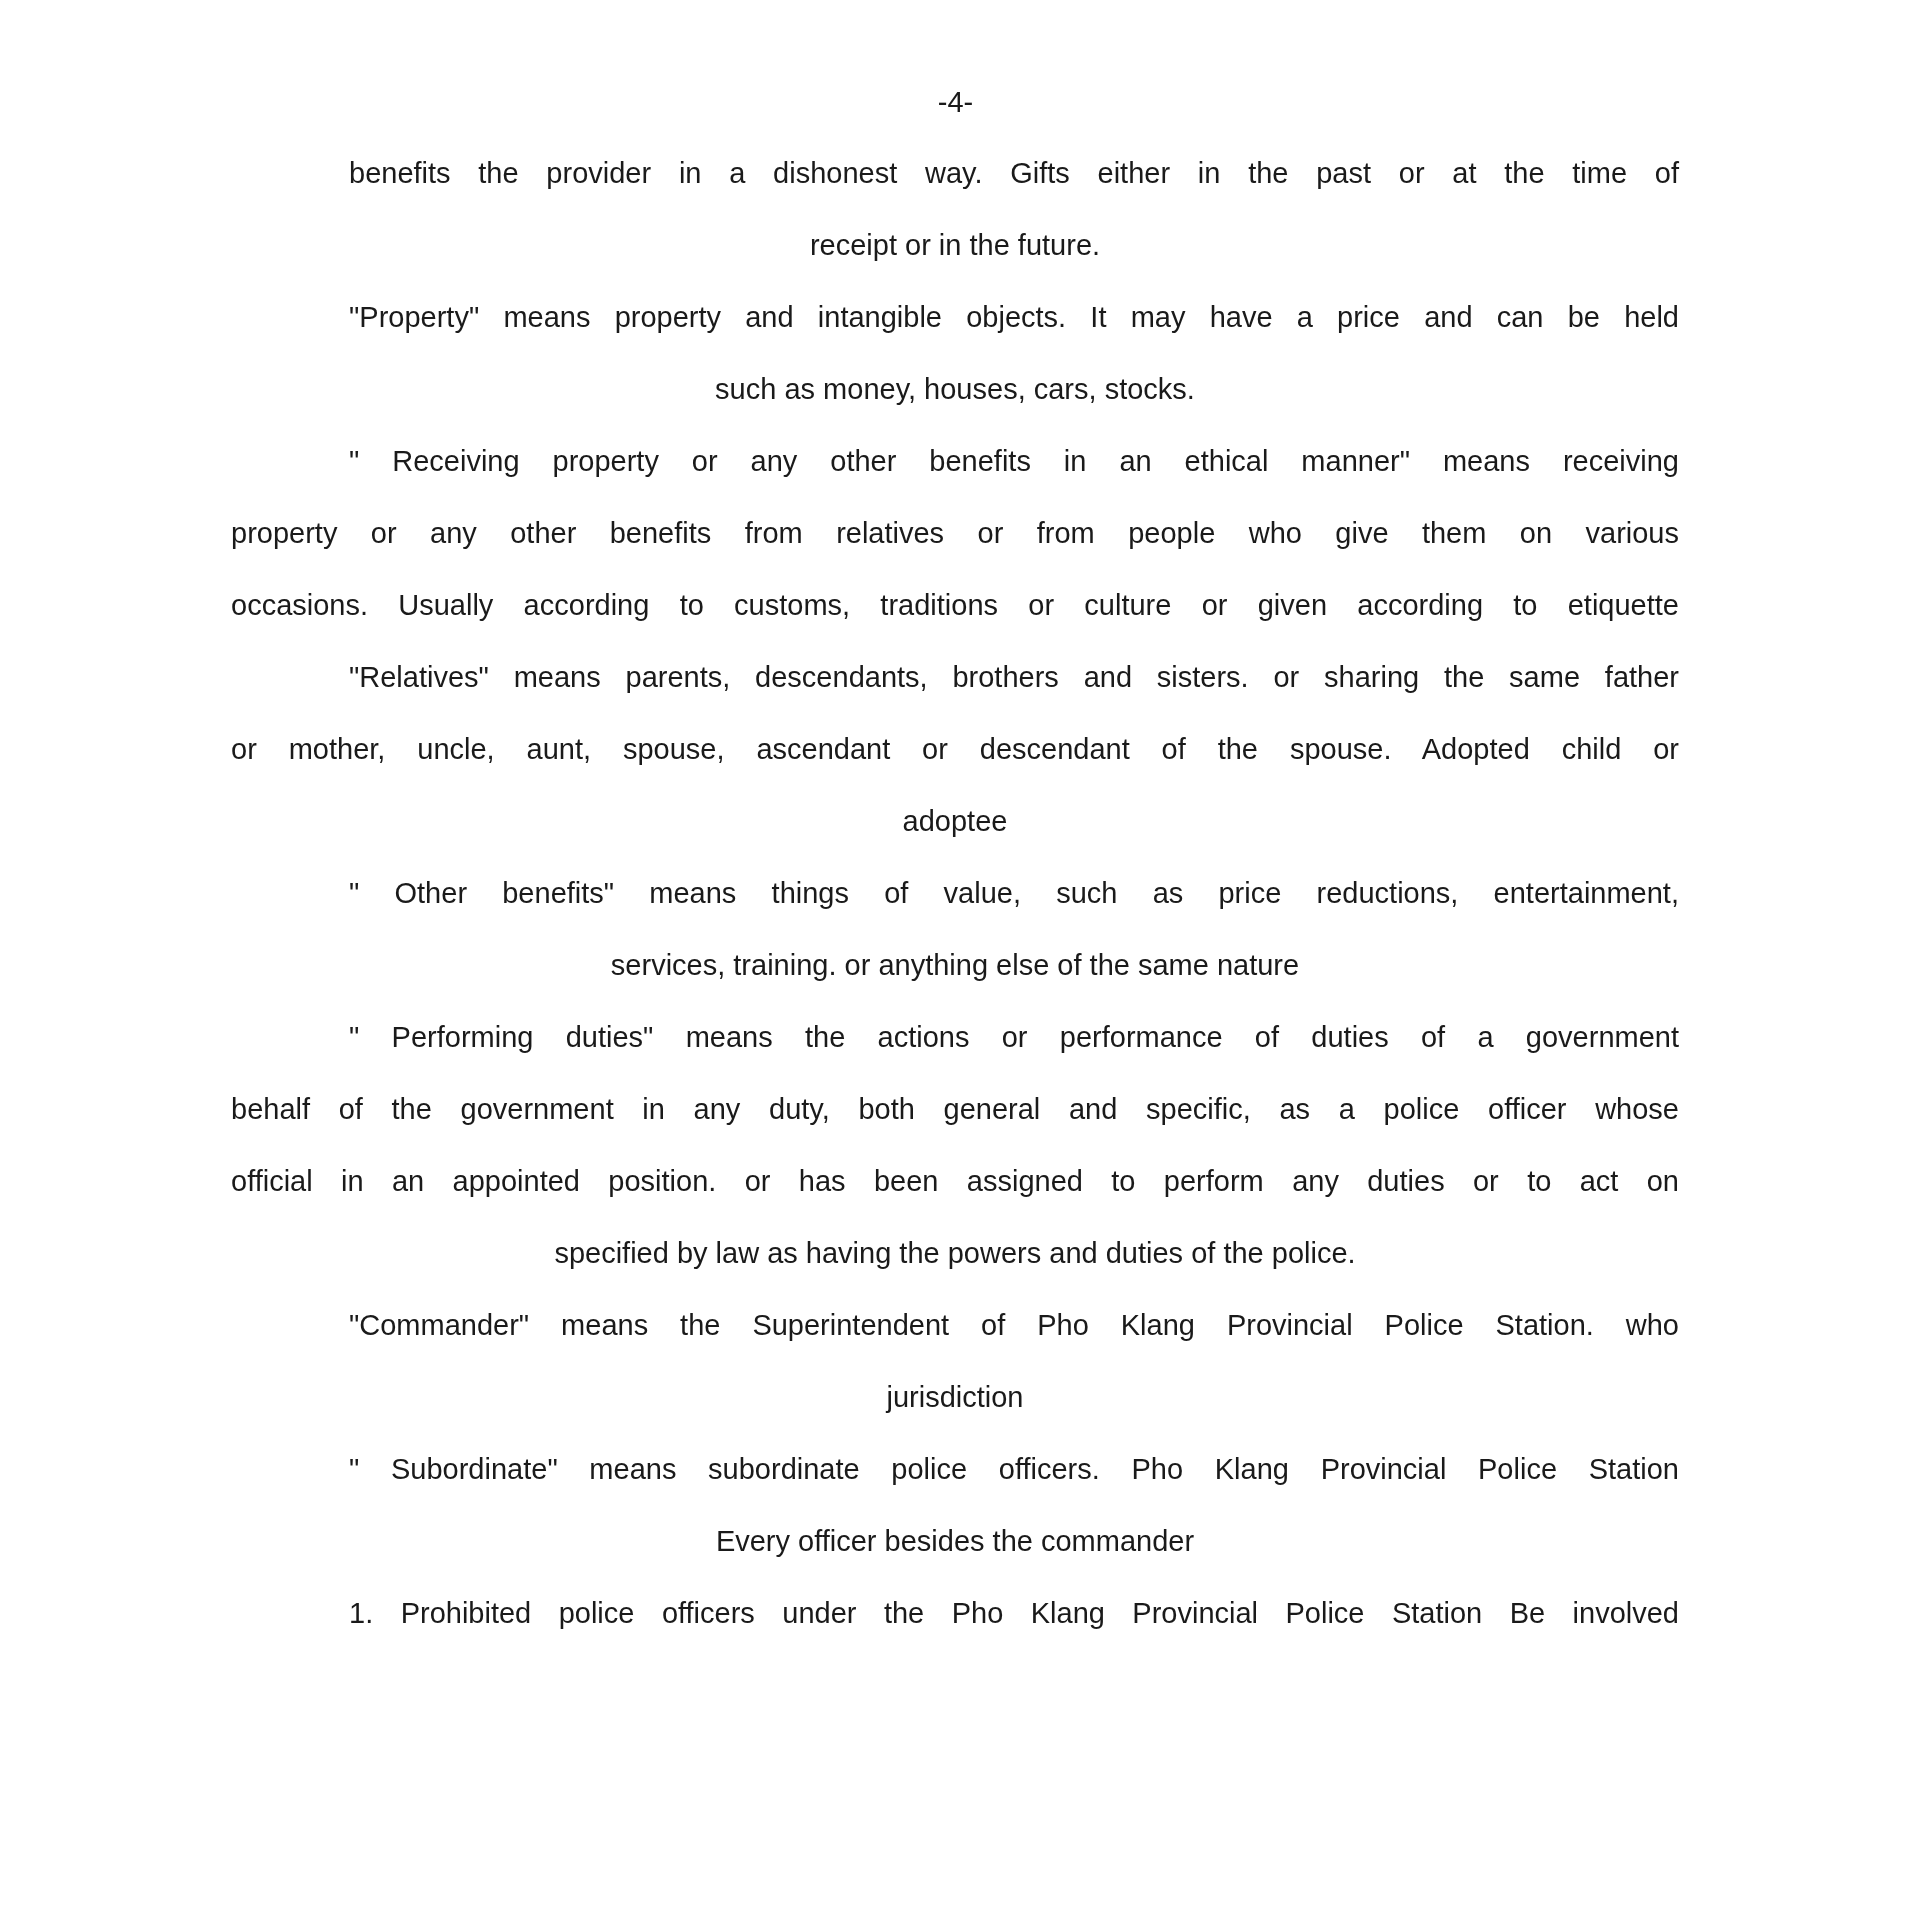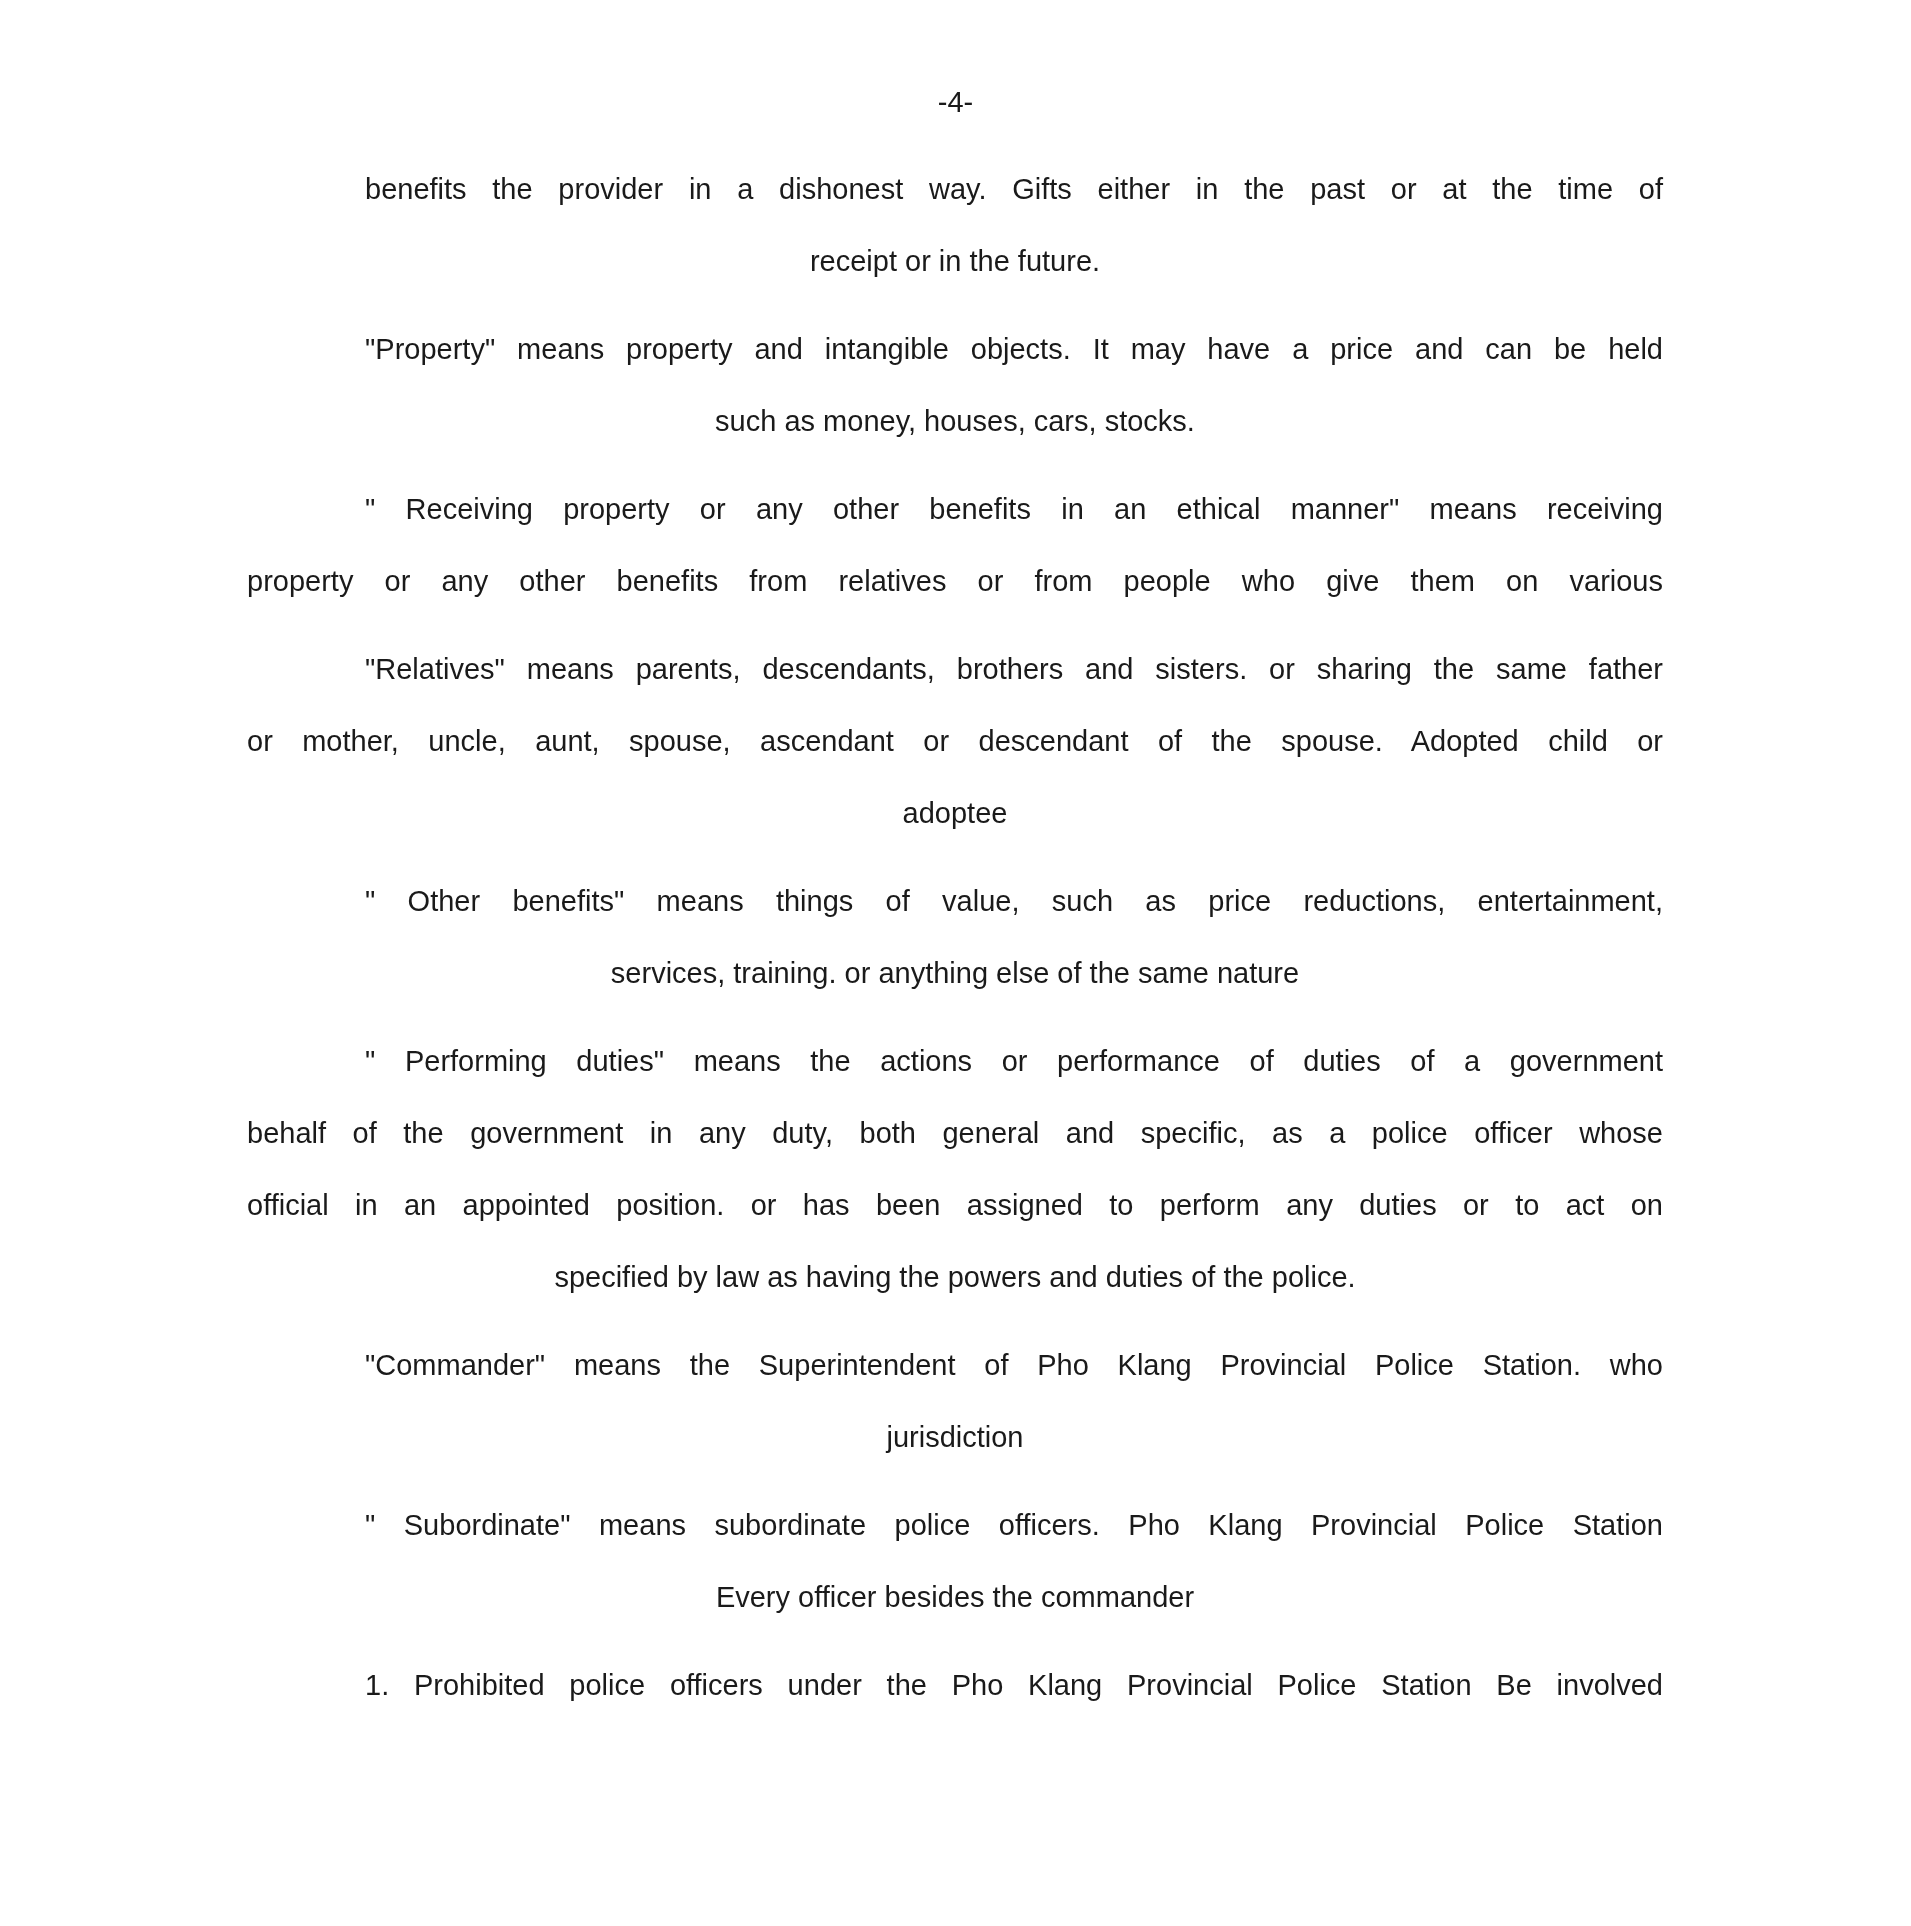--- a/index.html
+++ b/index.html
@@ -26,21 +26,21 @@
     line-height: 35px;
   }
   .doc {
     position: absolute;
     top: 137px;
     left: 231px;
     width: 1448px;
     font-size: 29px;
     line-height: 72px;
   }
-  .para { margin: 16px; }
+  .para { margin: 0; }
   .para.bold { font-weight: bold; }
   .line { width: 100%; }
   .line.first { text-indent: 118px; }
   .line.just {
     text-align: justify;
     text-align-last: justify;
   }
   .line.last { text-align: center; }
 </style>
 </head>
@@ -53,20 +53,21 @@
         <div class="line just first">benefits the provider in a dishonest way. Gifts either in the past or at the time of</div>
         <div class="line last">receipt or in the future.</div>
       </div>
       <div class="para">
         <div class="line just first">"Property" means property and intangible objects. It may have a price and can be held</div>
         <div class="line last">such as money, houses, cars, stocks.</div>
       </div>
       <div class="para">
         <div class="line just first">" Receiving property or any other benefits in an ethical manner" means receiving</div>
         <div class="line just">property or any other benefits from relatives or from people who give them on various</div>
+        <div class="line just">occasions. Usually according to customs, traditions or culture or given according to etiquette</div>
       </div>
       <div class="para">
         <div class="line just first">"Relatives" means parents, descendants, brothers and sisters. or sharing the same father</div>
         <div class="line just">or mother, uncle, aunt, spouse, ascendant or descendant of the spouse. Adopted child or</div>
         <div class="line last">adoptee</div>
       </div>
       <div class="para">
         <div class="line just first">" Other benefits" means things of value, such as price reductions, entertainment,</div>
         <div class="line last">services, training. or anything else of the same nature</div>
       </div>

